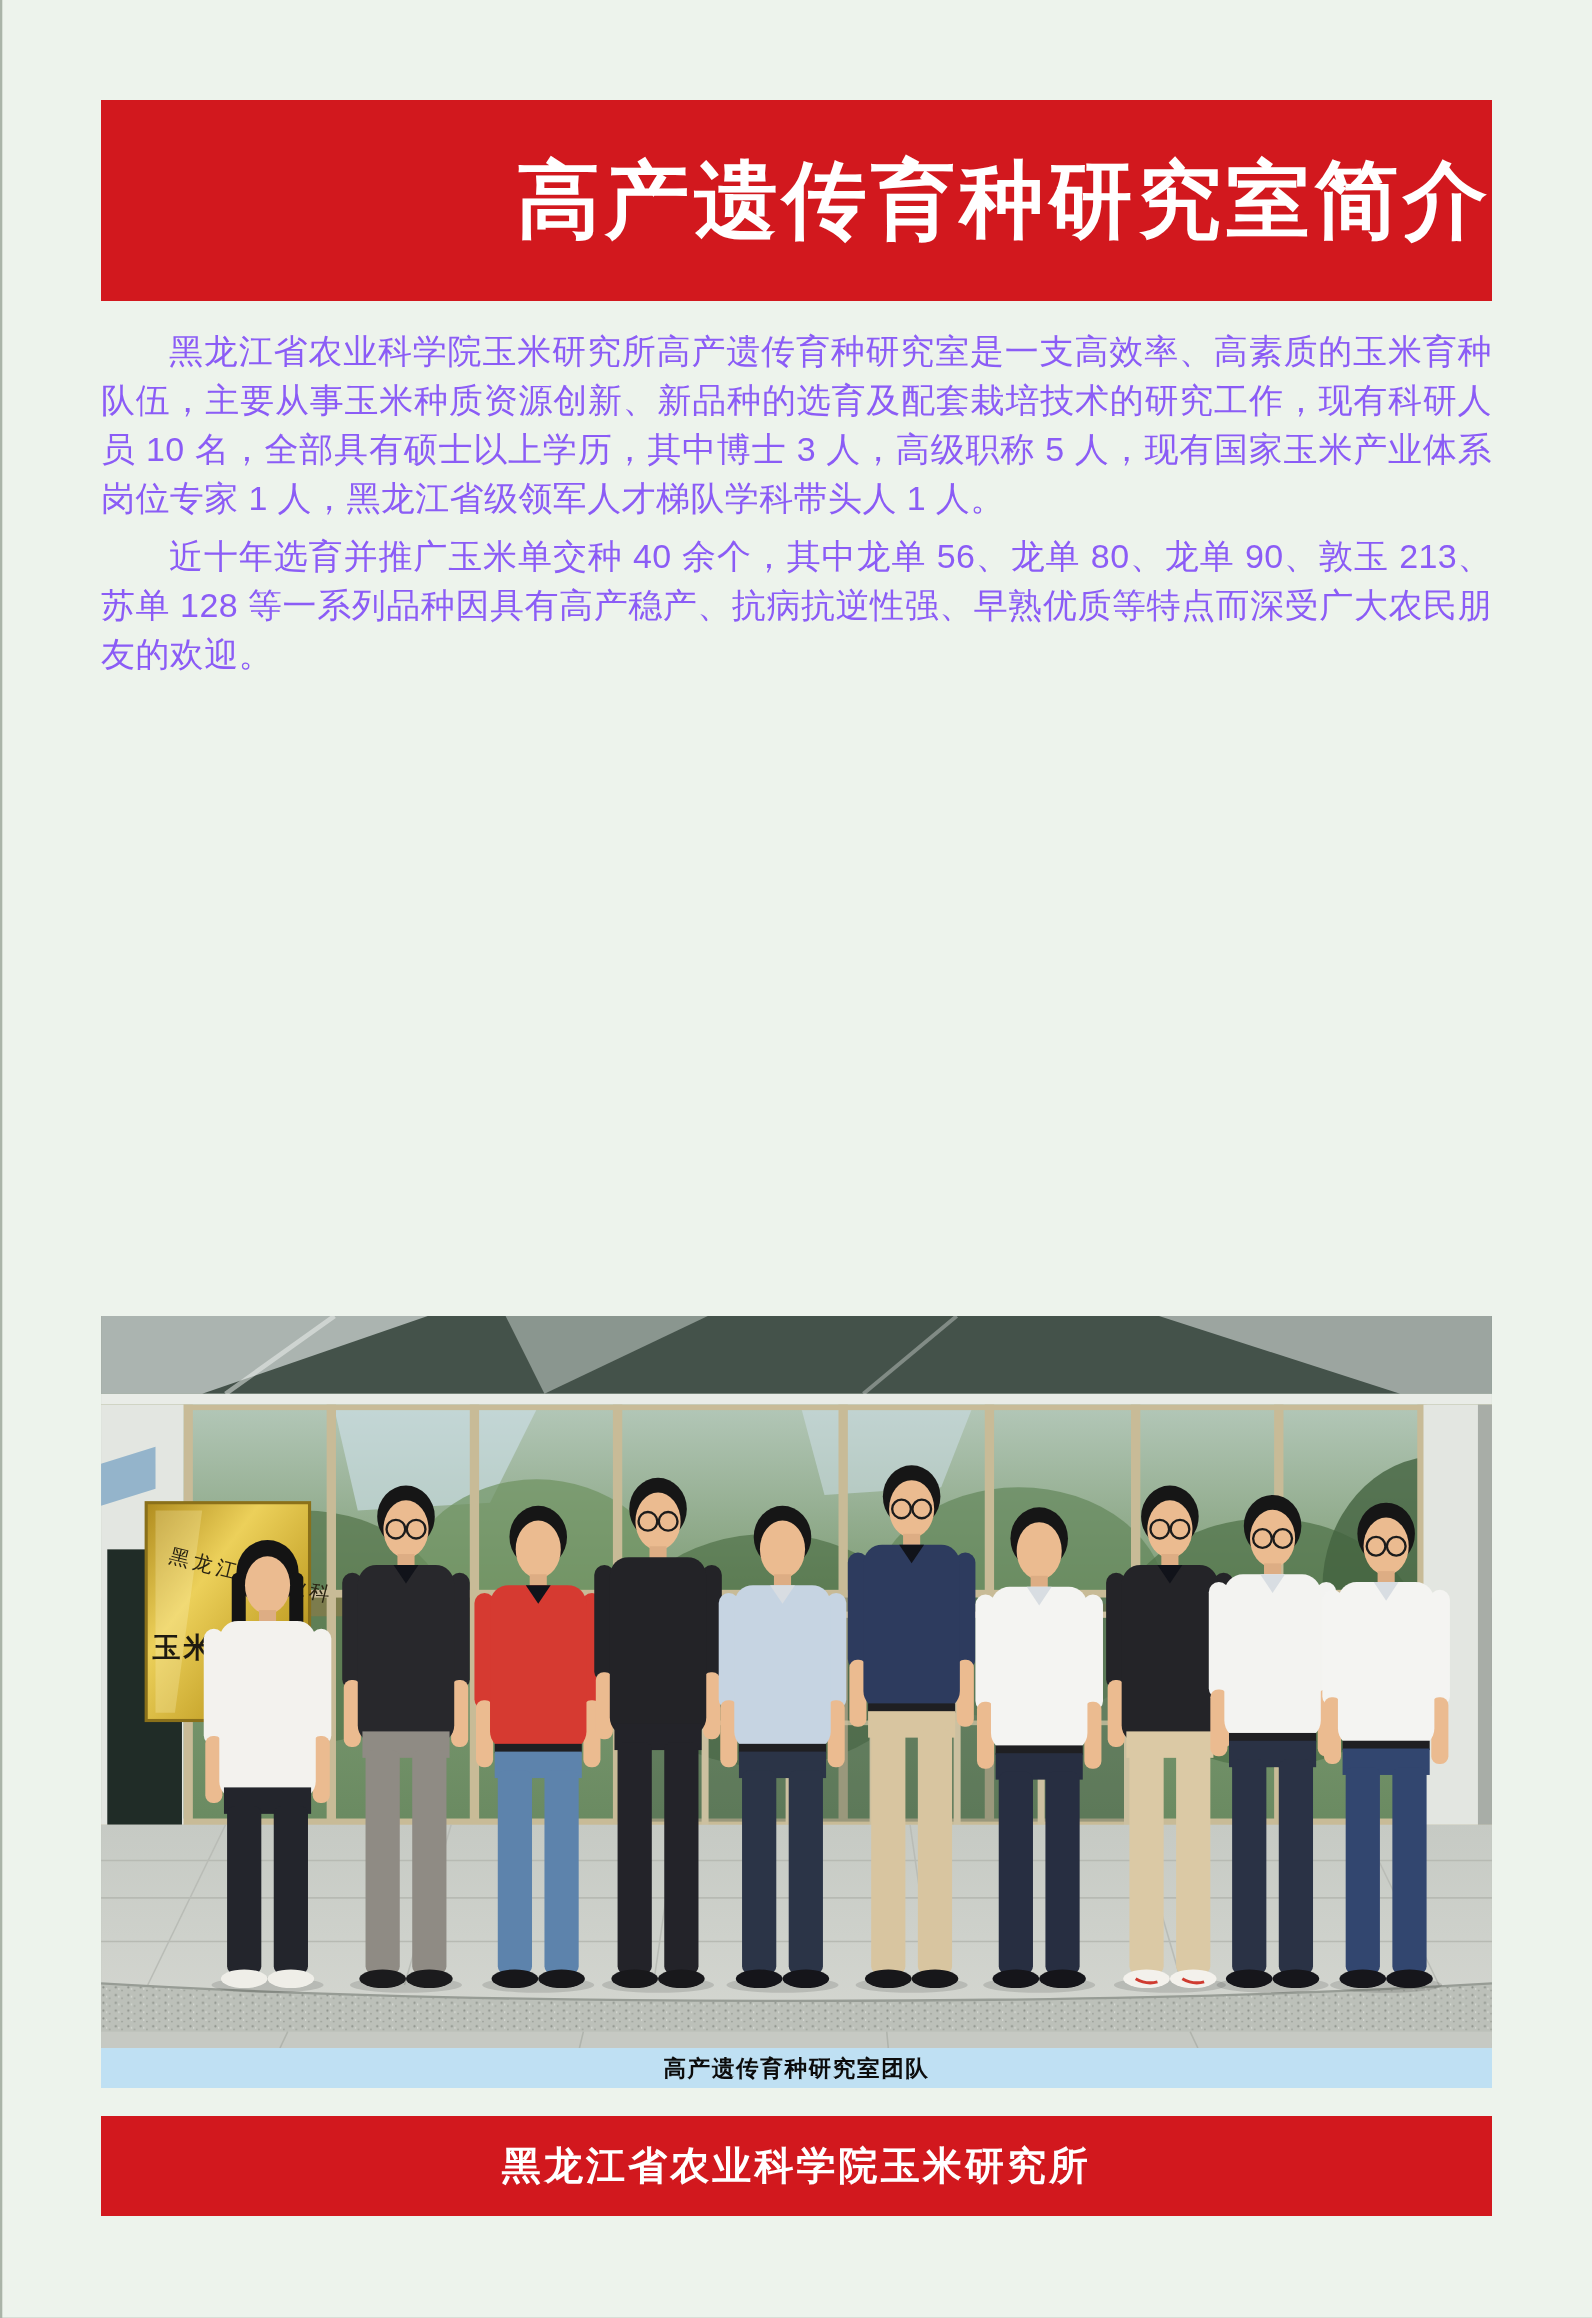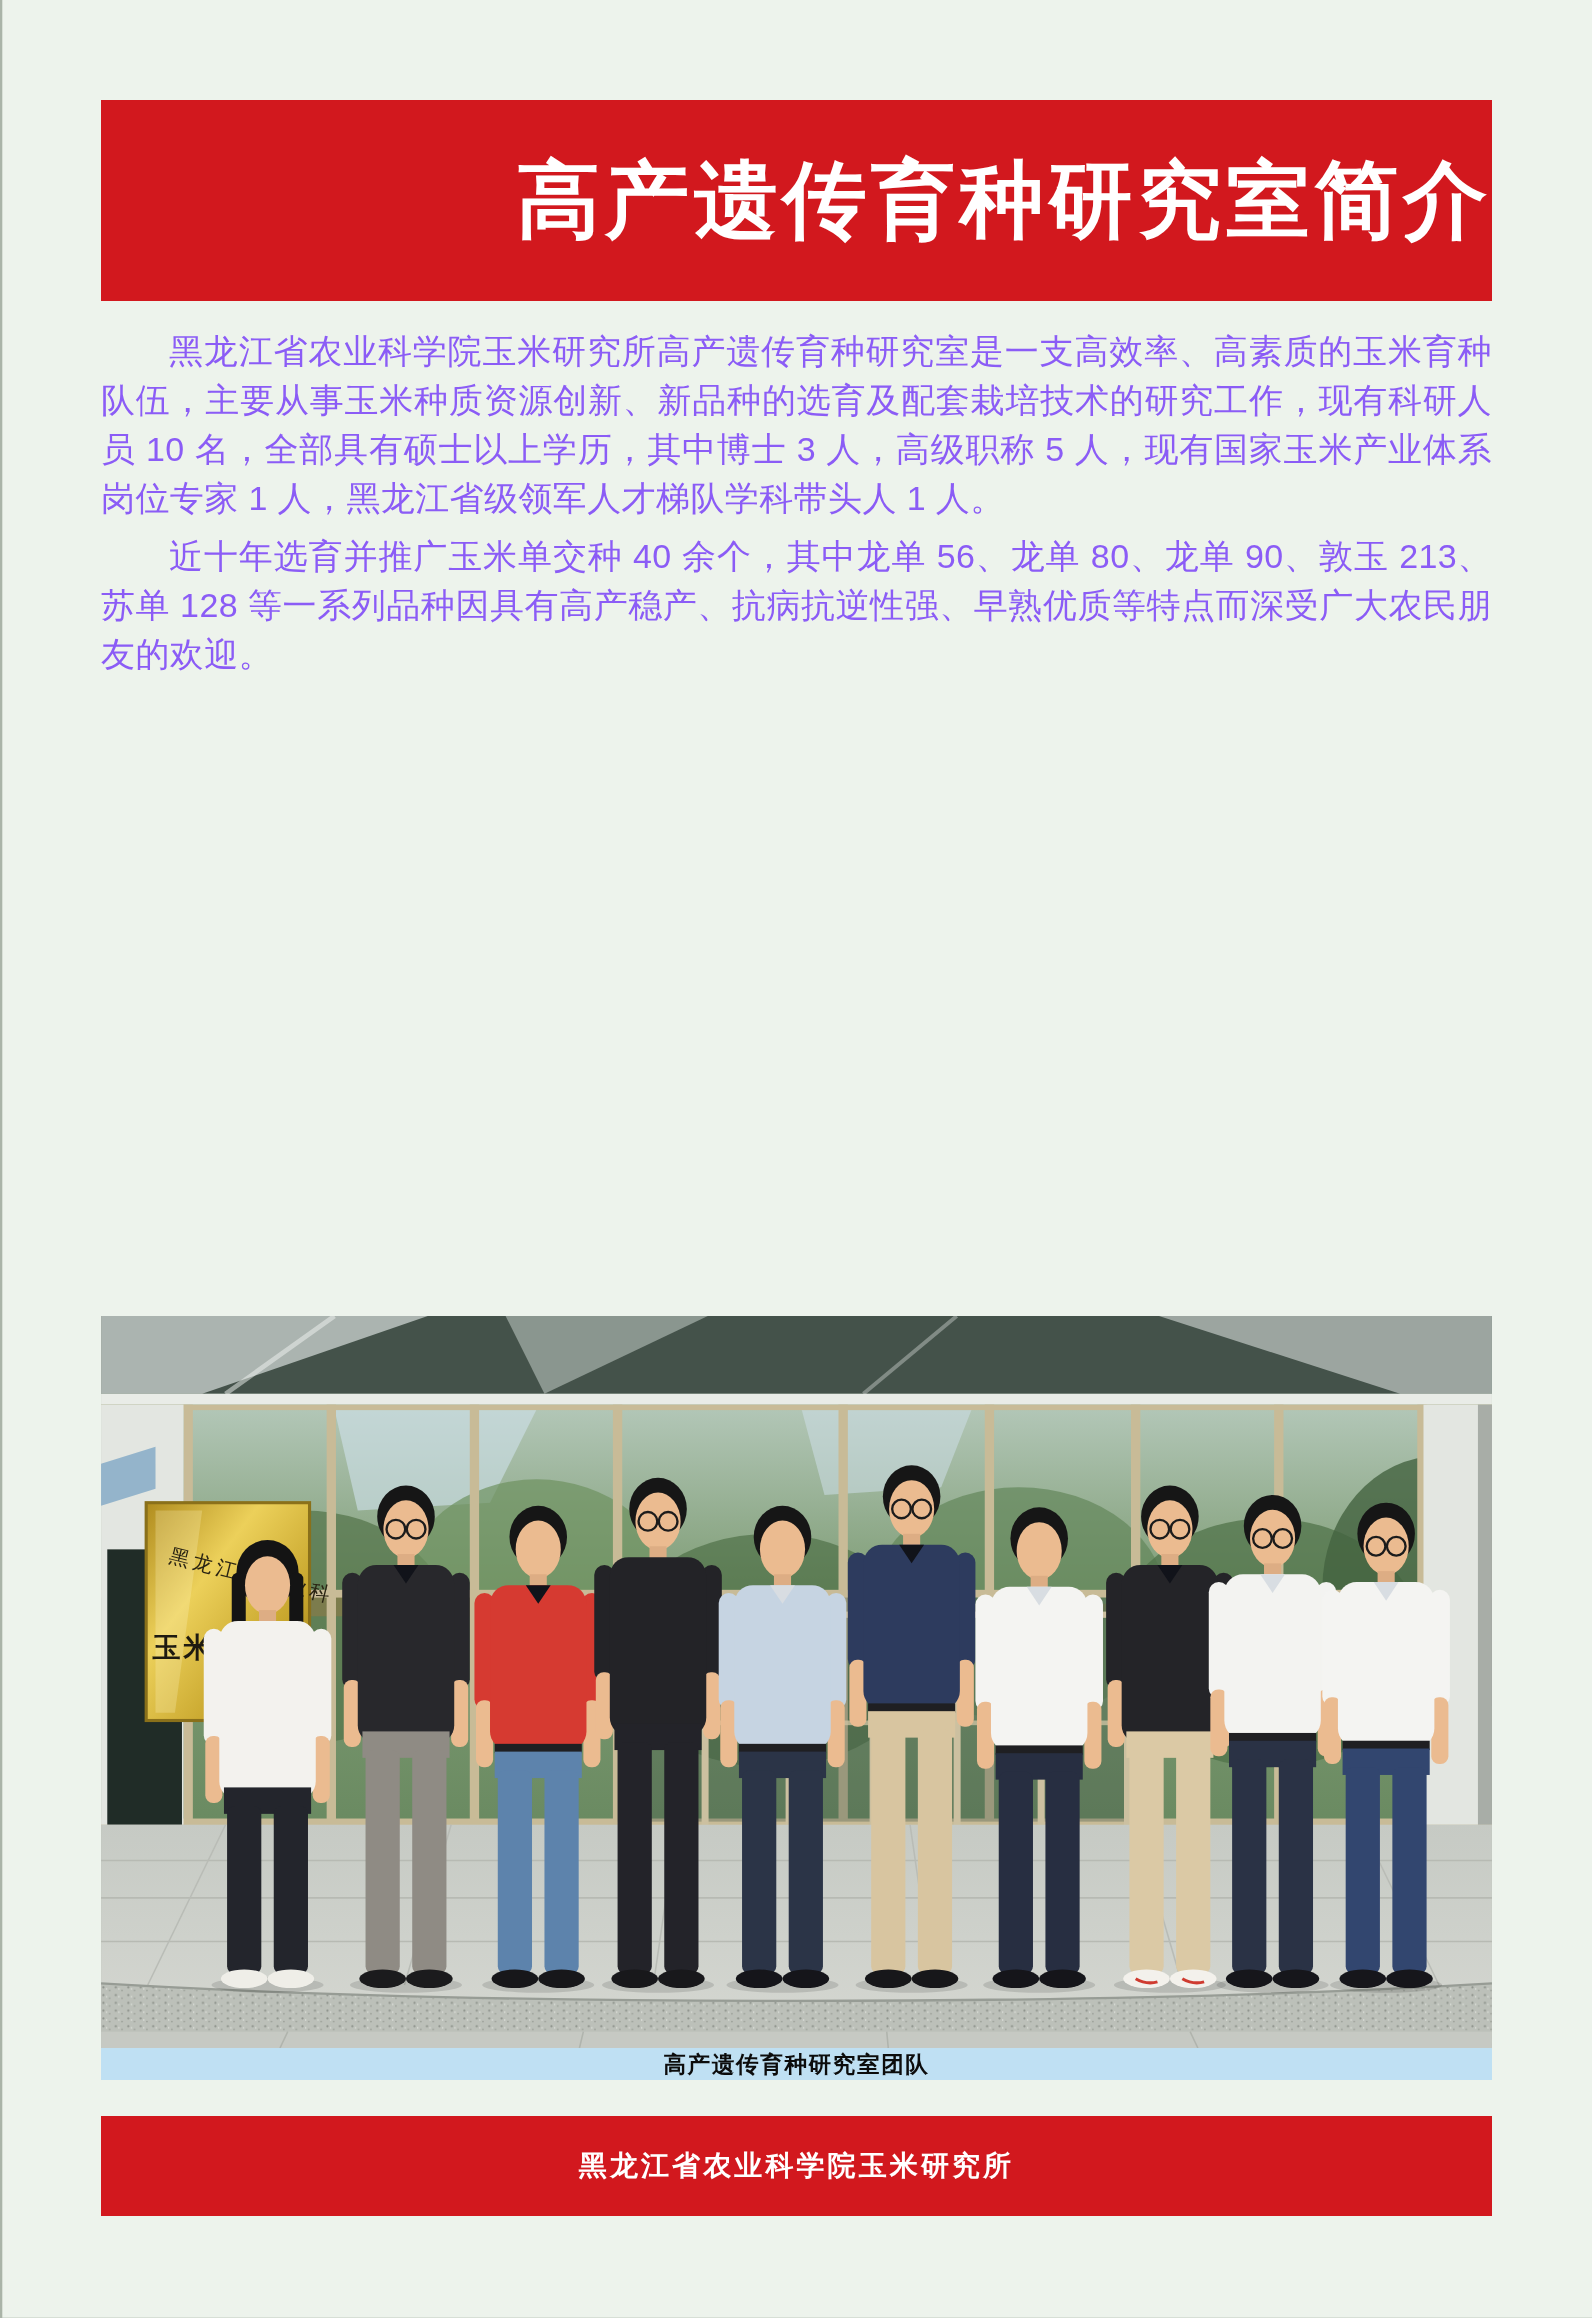--- a/index.html
+++ b/index.html
@@ -32,29 +32,29 @@
     font-size:34px;line-height:49px;font-weight:500;
     text-align:justify;text-indent:2em;
     letter-spacing:0.4px;
   }
   .photo{
     position:absolute;left:101px;top:1316px;width:1391px;height:732px;
     margin:0;overflow:hidden;background:#9fb49b;
   }
   .photo svg{display:block;width:1391px;height:732px;}
   .caption-band{
-    position:absolute;left:101px;top:2048px;width:1391px;height:32px;
+    position:absolute;left:101px;top:2048px;width:1391px;height:40px;
     display:flex;align-items:center;justify-content:center;
   }
   .caption-band span{
     font-size:22.6px;font-weight:800;color:#0c0c0c;letter-spacing:1.6px;
   }
   .footer-banner{top:2116px;height:100px;}
   .footer-banner div{
-    color:#ffffff;font-size:28px;font-weight:800;letter-spacing:3.1px;white-space:nowrap;
+    color:#ffffff;font-size:39px;font-weight:800;letter-spacing:3.1px;white-space:nowrap;
   }
 </style>
 </head>
 <body>
 
 <div class="page">
 
   <header class="banner title-banner" id="titleBanner" style="background: rgb(210, 24, 30);">
     <h1>高产遗传育种研究室简介</h1>
   </header>

